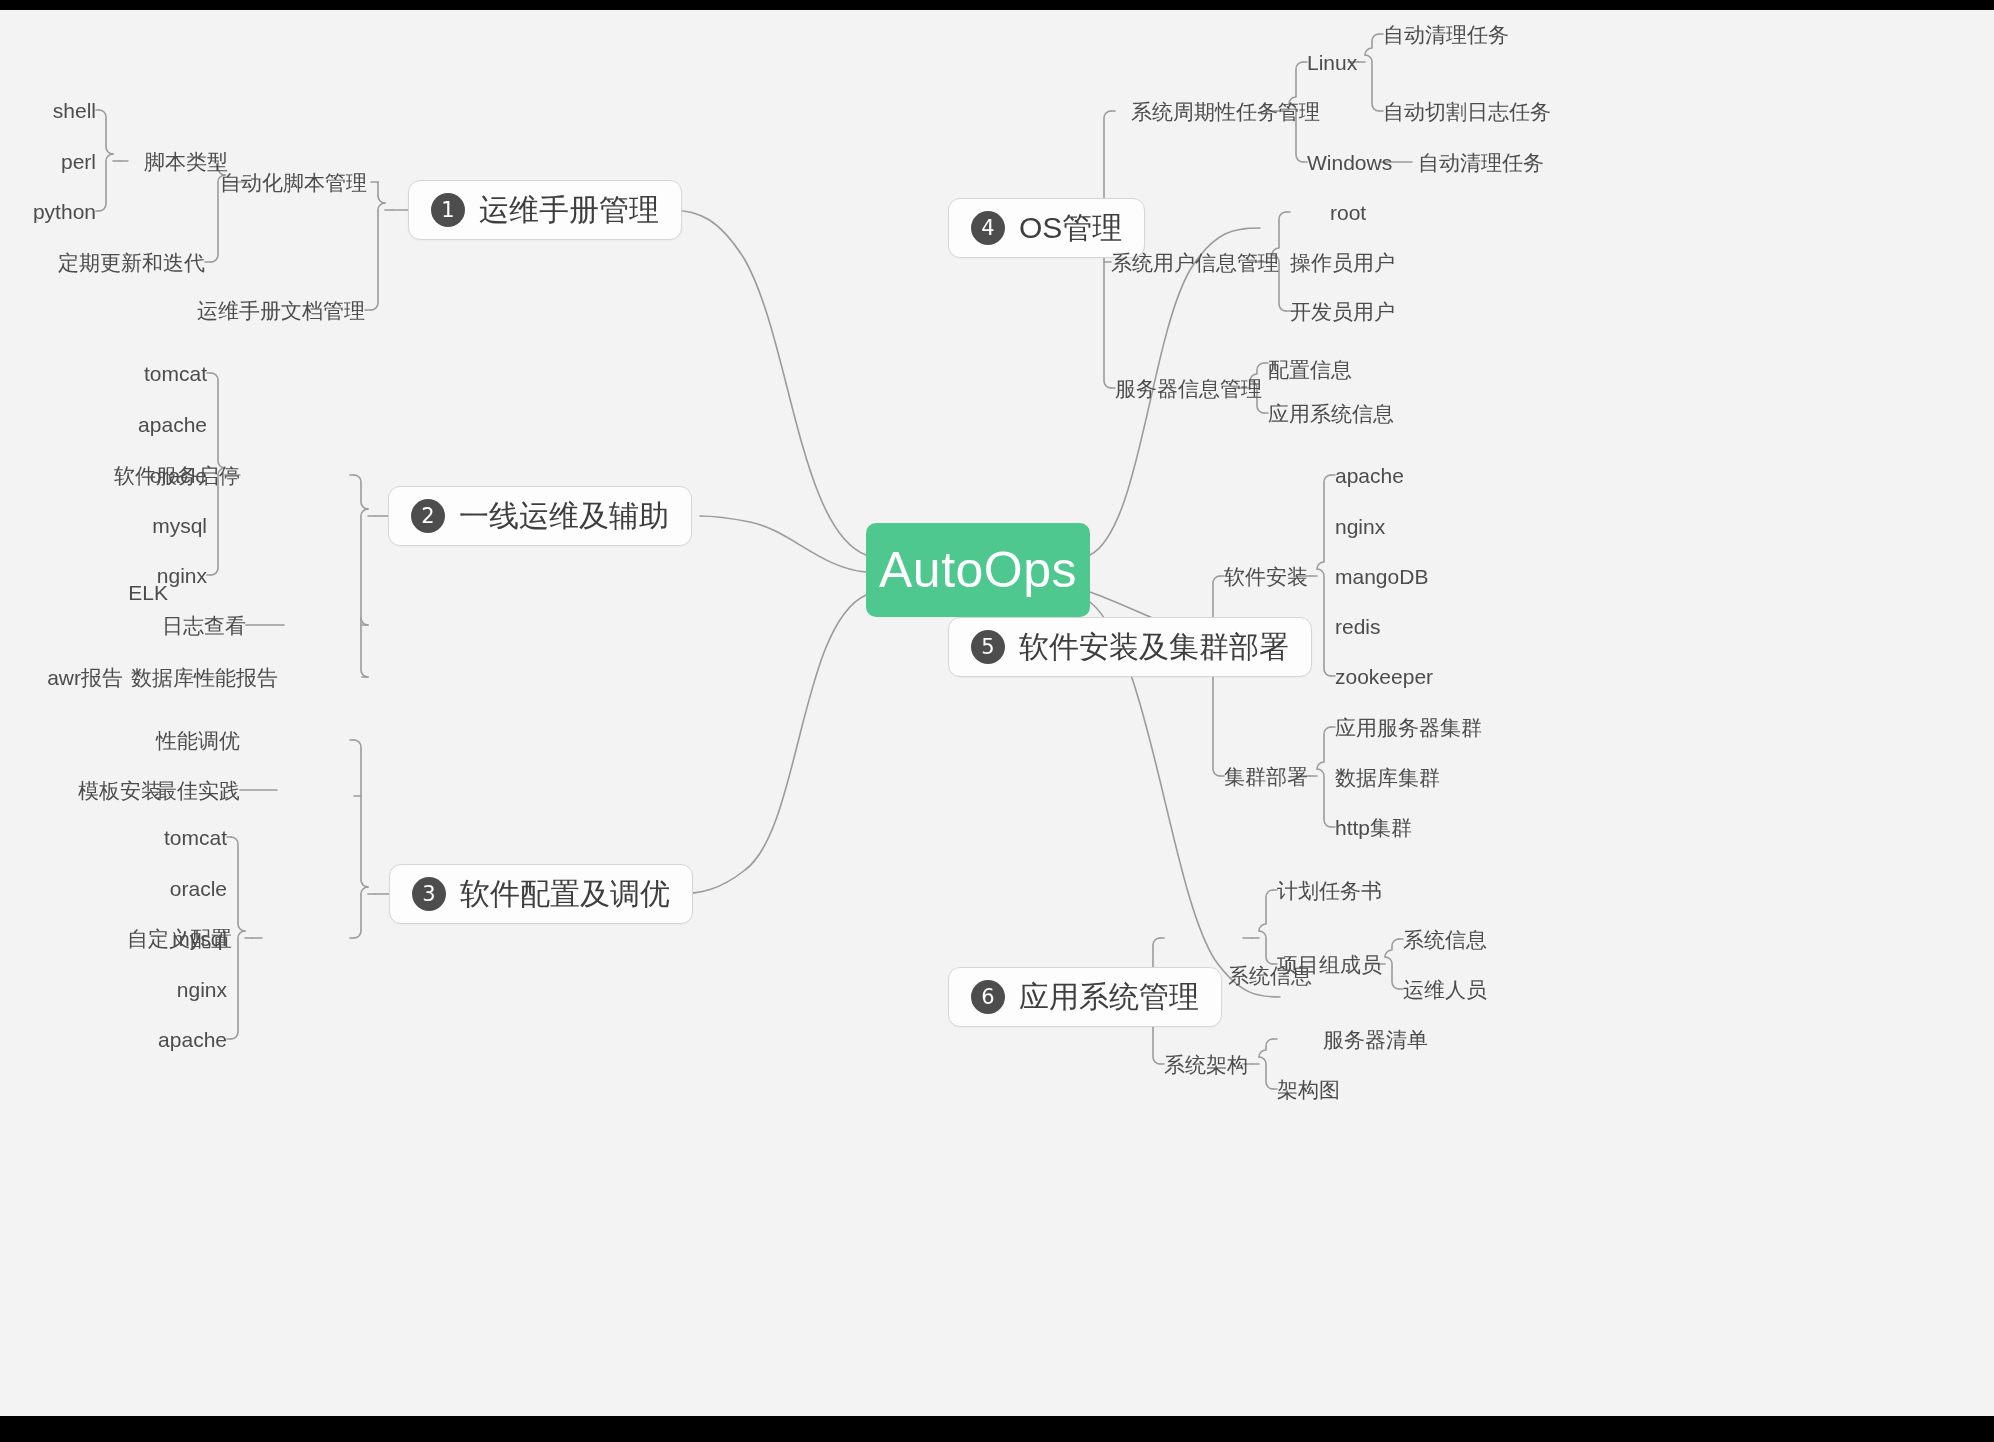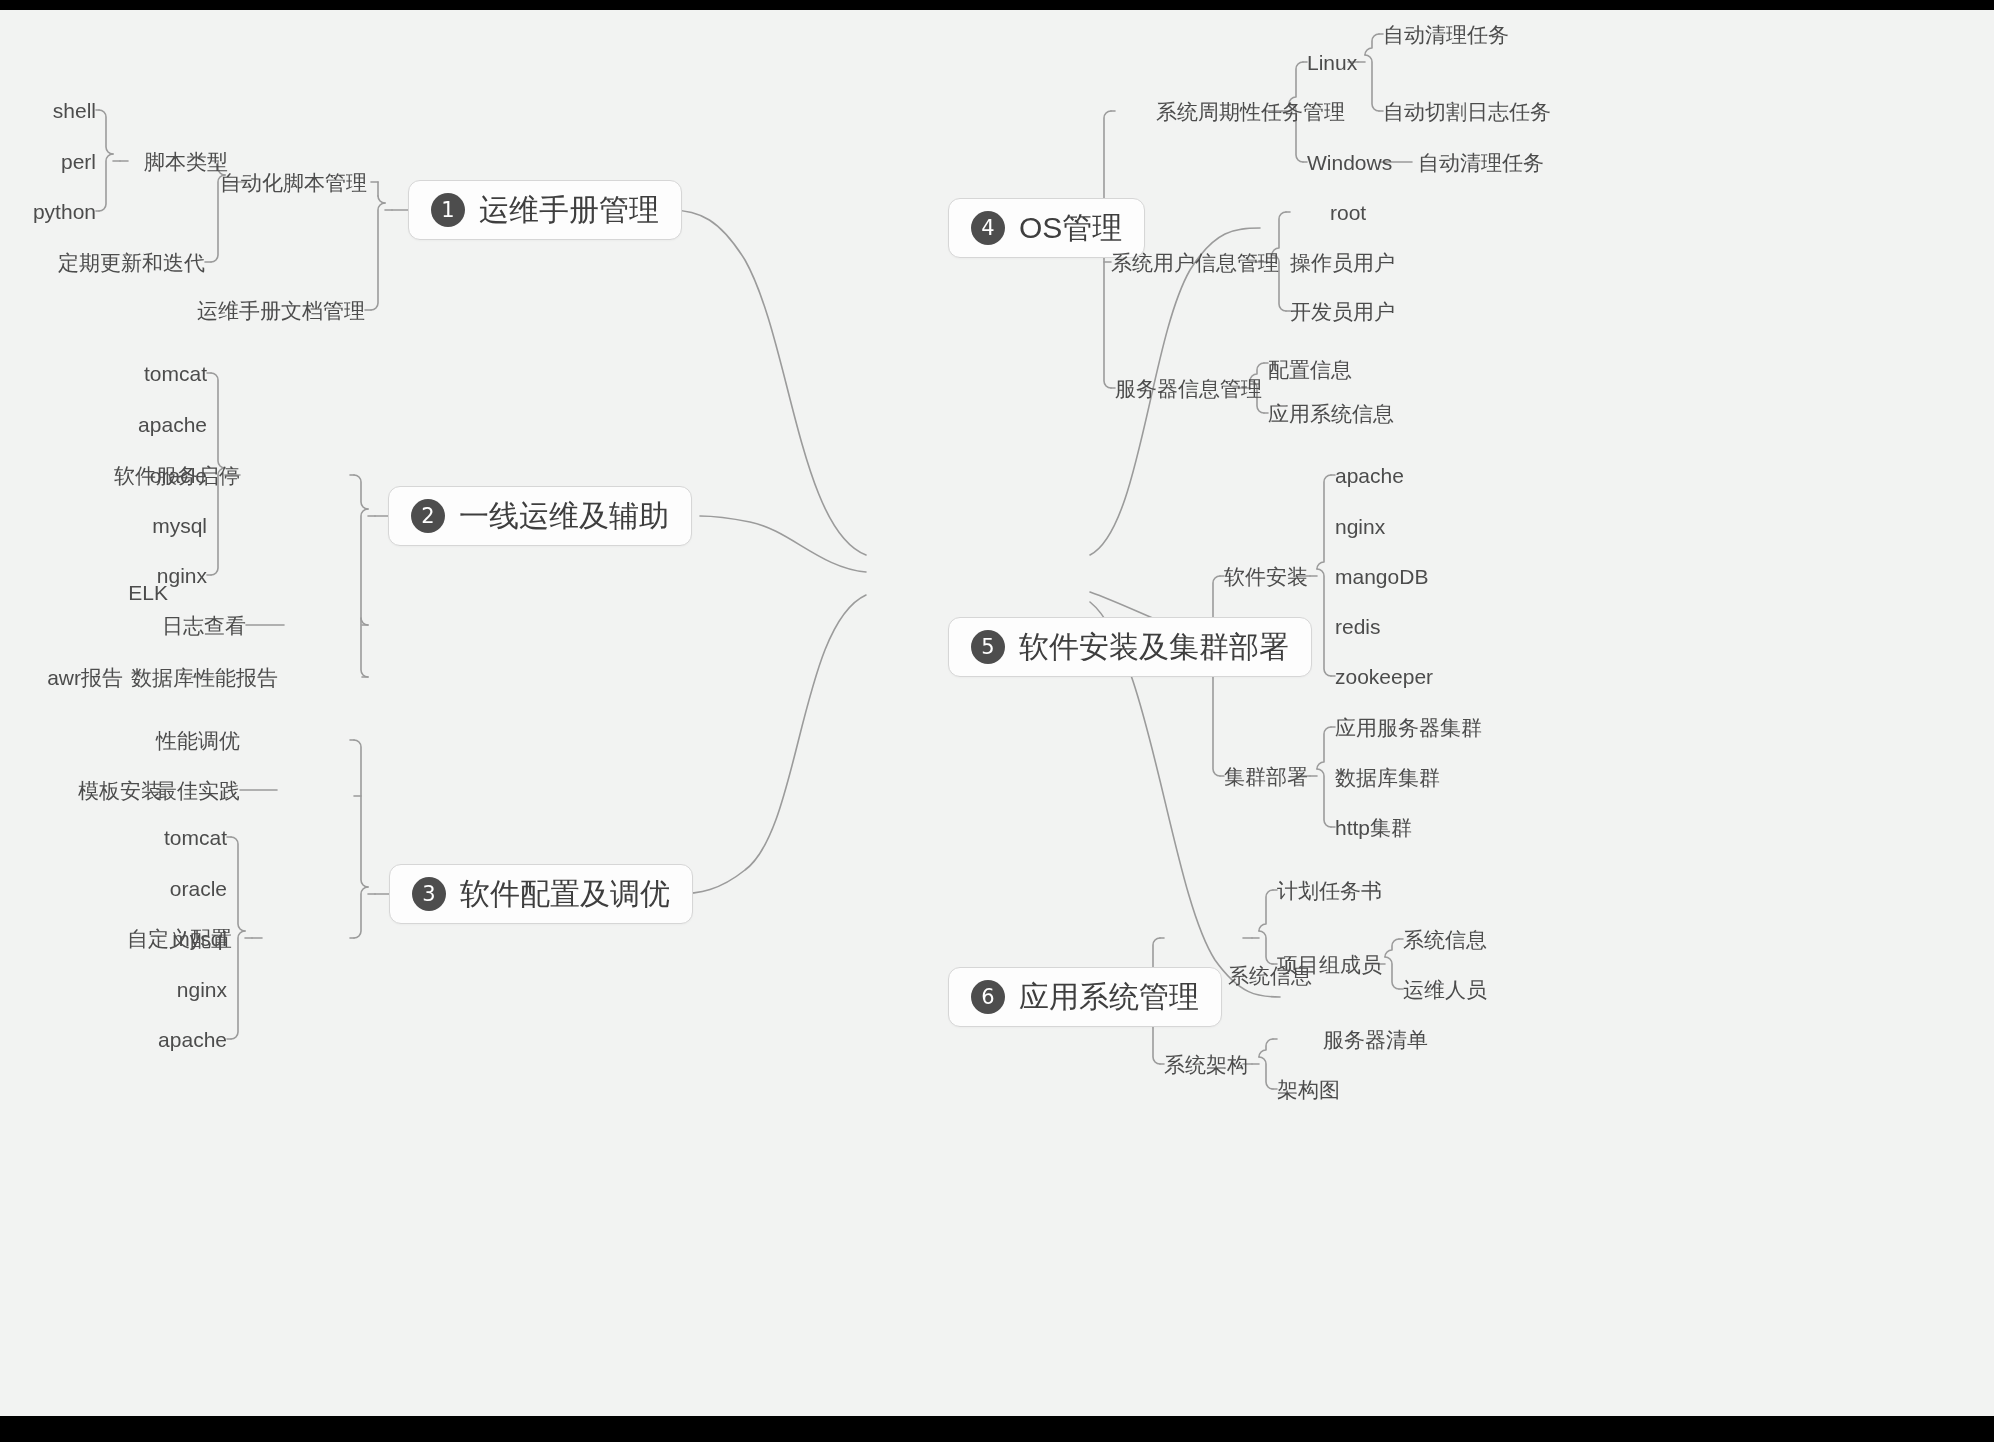--- a/index.html
+++ b/index.html
@@ -251,20 +251,23 @@
       <path d="M1243,1054 L1252,1054"></path>
       <path d="M1252,1054 L1259,1054"></path>
       <path d="M1259,1047 A7,7 0 0 1 1266,1054 L1266,1072 A7,7 0 0 0 1273,1079"></path>
       <path d="M1259,1047 A7,7 0 0 1 1266,1040 L1266,1036 A7,7 0 0 1 1273,1029"></path>
       <path d="M1273,1029 L1277,1029"></path>
       <path d="M1273,1079 L1277,1079"></path>
 
     </g>
   </svg>
 
+  <div id="root-node" style="left:866px; top:513px; width:224px; height:94px;">
+    <span>AutoOps</span>
+  </div>
 
   <div class="branch-box" style="left:408px; top:200px;">
     <span class="badge">1</span>
     <span class="branch-label">运维手册管理</span>
   </div>
 
   <div class="branch-box" style="left:388px; top:506px;">
     <span class="badge">2</span>
     <span class="branch-label">一线运维及辅助</span>
   </div>
@@ -317,21 +320,21 @@
   <div class="node leaf r" style="right:1762px; top:928px;">自定义配置</div>
 
   <div class="node leaf r" style="right:1832px; top:780px;">模板安装</div>
 
   <div class="node leaf r" style="right:1767px; top:827px;">tomcat</div>
   <div class="node leaf r" style="right:1767px; top:878px;">oracle</div>
   <div class="node leaf r" style="right:1767px; top:928px;">mysql</div>
   <div class="node leaf r" style="right:1767px; top:979px;">nginx</div>
   <div class="node leaf r" style="right:1767px; top:1029px;">apache</div>
 
-  <div class="node leaf" style="left:1156px; top:101px;">系统周期性任务管理</div>
+  <div class="node leaf" style="left:1131px; top:101px;">系统周期性任务管理</div>
   <div class="node leaf" style="left:1111px; top:252px;">系统用户信息管理</div>
   <div class="node leaf" style="left:1115px; top:378px;">服务器信息管理</div>
 
   <div class="node leaf" style="left:1307px; top:52px;">Linux</div>
   <div class="node leaf" style="left:1307px; top:152px;">Windows</div>
 
   <div class="node leaf" style="left:1383px; top:24px;">自动清理任务</div>
   <div class="node leaf" style="left:1383px; top:101px;">自动切割日志任务</div>
   <div class="node leaf" style="left:1418px; top:152px;">自动清理任务</div>
 

